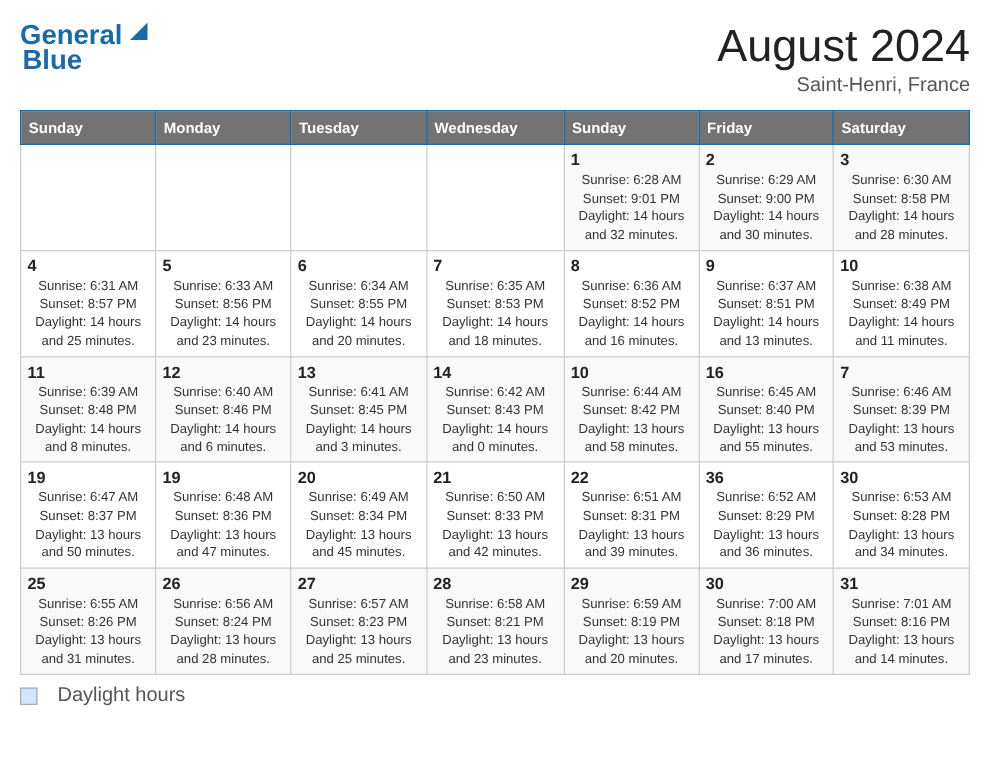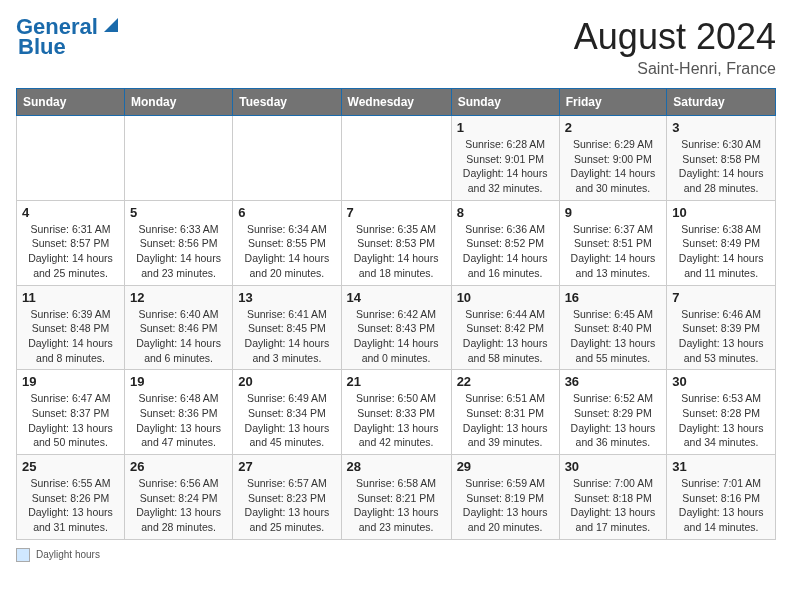--- a/index.html
+++ b/index.html
@@ -77,25 +77,25 @@
       color: #333;
       font-size: 10.5px;
       line-height: 1.4;
       text-align: center;
     }
     .empty-cell {
       background: #fff !important;
     }
     .footer {
       margin-top: 8px;
-      font-size: 10px;
+      font-size: 16px;
       color: #555;
       display: flex;
       align-items: center;
-      gap: 6px;
+      gap: 16px;
     }
     .footer-box {
       width: 14px;
       height: 14px;
       background: #d0e8ff;
       border: 1px solid #aaa;
       display: inline-block;
     }
   </style>
 </head>

